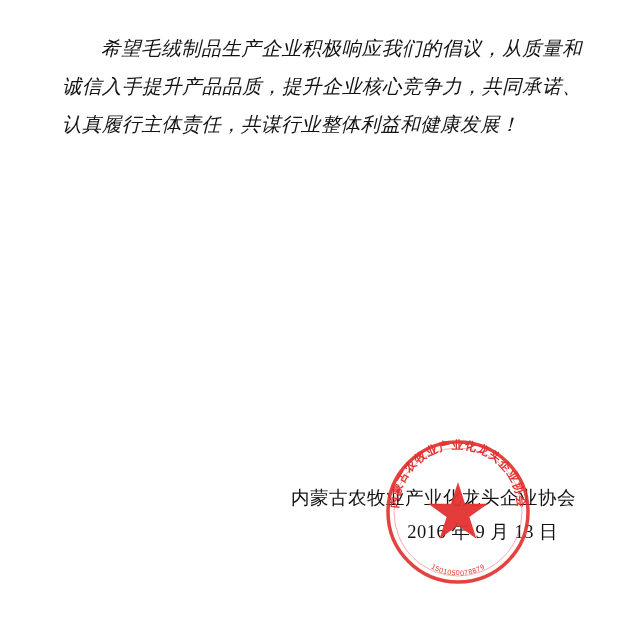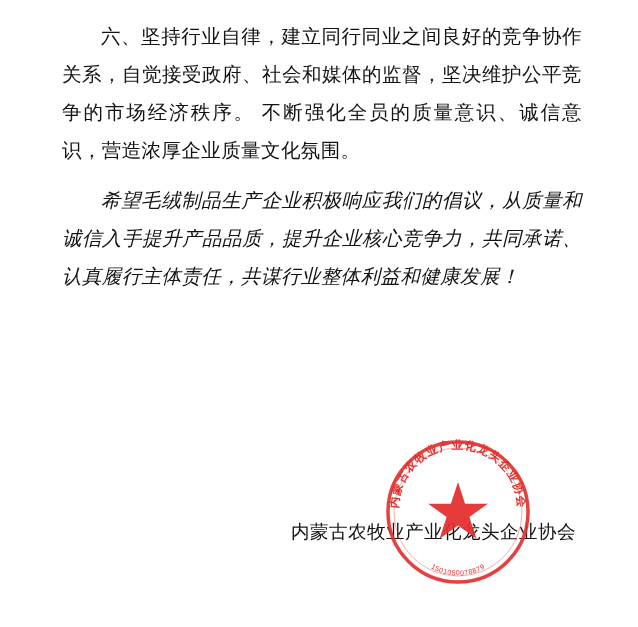--- a/index.html
+++ b/index.html
@@ -79,26 +79,26 @@
     font-size: 7px;
     fill: #e2322f;
     letter-spacing: 0.5px;
   }
 </style>
 </head>
 <body>
 
 <div class="page">
 
-  <p class="para p1">六、坚持行业自律，建立同行同业之间良好的竞争协作关系，自觉接受政府、社会和媒体的监督，坚决维护公平竞争的市场经济秩序。 不断强化全员的质量意识、诚信意识，营造浓厚企业质量文化氛围。</p>
 
   <p class="para p2">希望毛绒制品生产企业积极响应我们的倡议，从质量和诚信入手提升产品品质，提升企业核心竞争力，共同承诺、认真履行主体责任，共谋行业整体利益和健康发展！</p>
 
   <div class="signature-block">
     <div class="sig-line">内蒙古农牧业产业化龙头企业协会</div>
+    <div class="sig-date">2016 年 9 月 13 日</div>
   </div>
 
   <div class="seal">
     <svg viewBox="0 0 160 160" xmlns="http://www.w3.org/2000/svg">
       <defs>
         <path id="sealArc" d="M 80,80 m -62,0 a 62,62 0 1,1 124,0" fill="none"></path>
         <path id="sealArcText" d="M 22,92 A 60,60 0 1 1 138,92" fill="none"></path>
         <path id="sealArcBottom" d="M 28,104 A 54,54 0 0 0 132,104" fill="none"></path>
       </defs>
       <circle cx="80" cy="80" r="70" fill="none" stroke="#e2322f" stroke-width="3.5" opacity="0.92"></circle>

